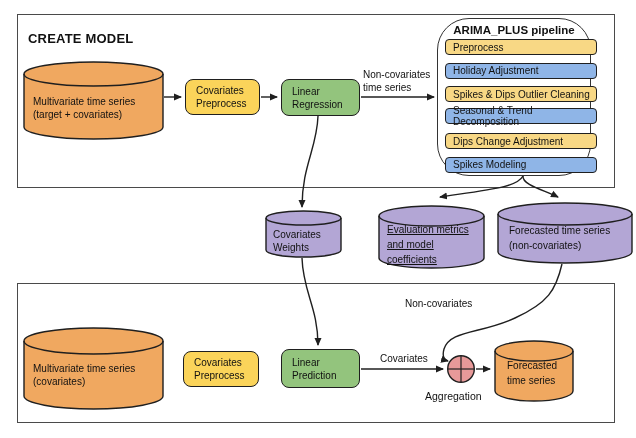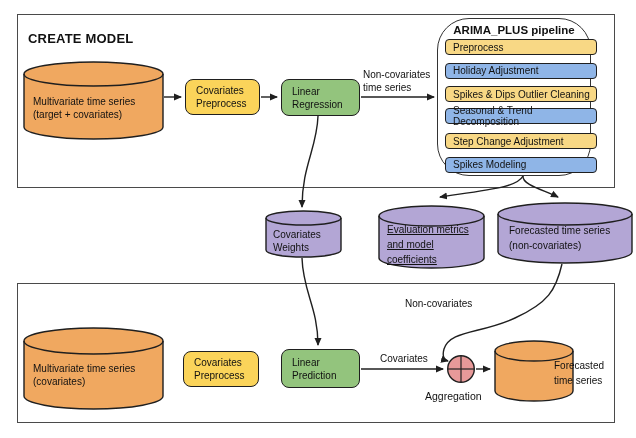--- a/index.html
+++ b/index.html
@@ -67,39 +67,39 @@
     <path d="M 1 14 L 1 69 A 69.5 13 0 0 0 140 69 L 140 14 A 69.5 13 0 0 0 1 14 Z" fill="#F0A860" stroke="#1f1f1f" stroke-width="1.4"></path>
     <path d="M 1 14 A 69.5 13 0 0 0 140 14" fill="none" stroke="#1f1f1f" stroke-width="1.4"></path>
   </svg>
   <div class="lbl" style="left:33px;top:362px;">Multivariate time series
 (covariates)</div>
 
   <svg class="cyl-svg" style="left:494px;top:340px;" width="80" height="62">
     <path d="M 1 11 L 1 51 A 39 10 0 0 0 79 51 L 79 11 A 39 10 0 0 0 1 11 Z" fill="#F0A860" stroke="#1f1f1f" stroke-width="1.4"></path>
     <path d="M 1 11 A 39 10 0 0 0 79 11" fill="none" stroke="#1f1f1f" stroke-width="1.4"></path>
   </svg>
-  <div class="lbl lbl15" style="left:507px;top:358px;margin-left:47px;">Forecasted
+  <div class="lbl lbl15" style="left:507px;top:358px;">Forecasted
 time series</div>
 
   <div class="rbox yellow" style="left:185px;top:79px;width:75px;height:36px;">Covariates
 Preprocess</div>
   <div class="rbox green" style="left:281px;top:79px;width:79px;height:37px;">Linear
 Regression</div>
   <div class="rbox yellow" style="left:183px;top:351px;width:76px;height:36px;">Covariates
 Preprocess</div>
   <div class="rbox green" style="left:281px;top:349px;width:79px;height:39px;">Linear
 Prediction</div>
 
   <div id="pipeline">
     <div class="pipe-title">ARIMA_PLUS pipeline</div>
     <div class="pipe-step step-yellow" style="top:20px;">Preprocess</div>
     <div class="pipe-step step-blue" style="top:43.5px;">Holiday Adjustment</div>
     <div class="pipe-step step-yellow" style="top:67px;">Spikes &amp; Dips Outlier Cleaning</div>
     <div class="pipe-step step-blue" style="top:89px;">Seasonal &amp; Trend Decomposition</div>
-    <div class="pipe-step step-yellow" style="top:114px;">Step Change Adjustment</div>
+    <div class="pipe-step step-yellow" style="top:114px;">Dips Change Adjustment</div>
     <div class="pipe-step step-blue" style="top:137.5px;">Spikes Modeling</div>
   </div>
 
   <svg id="agg-circle" width="30" height="30">
     <circle cx="15" cy="15" r="13.3" fill="#E79999" stroke="#1f1f1f" stroke-width="1.4"></circle>
     <line x1="1.7" y1="15" x2="28.3" y2="15" stroke="#1f1f1f" stroke-width="1.2"></line>
     <line x1="15" y1="1.7" x2="15" y2="28.3" stroke="#1f1f1f" stroke-width="1.2"></line>
   </svg>
 
   <div class="lbl" style="left:363px;top:68px;">Non-covariates

